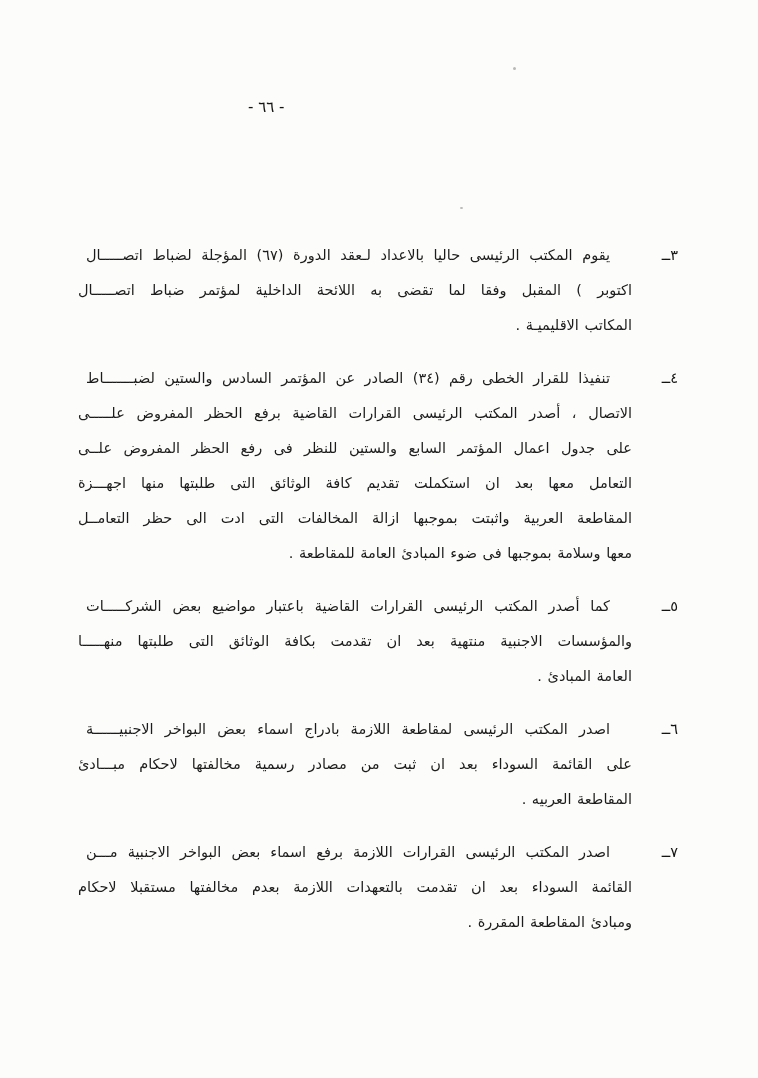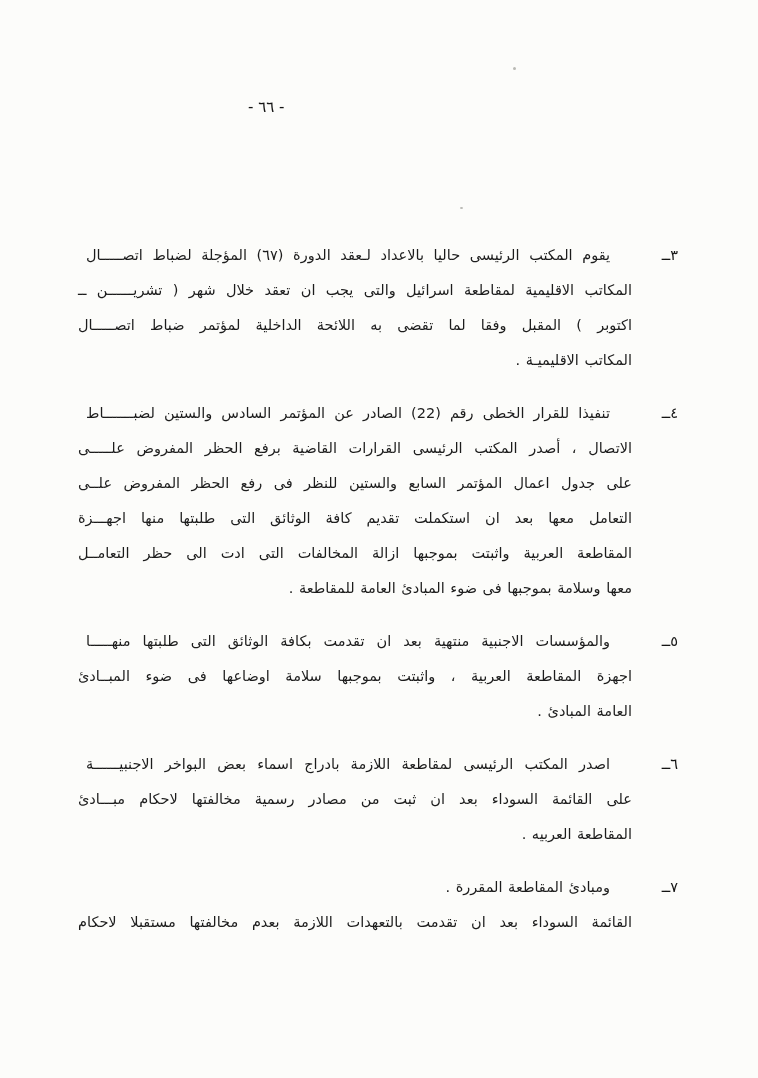--- a/index.html
+++ b/index.html
@@ -89,49 +89,48 @@
   <div class="page-number">- ٦٦ -</div>
 
   <div class="content" id="paragraphs">
   <div class="para">
     <div class="marker">
       <span class="num">٣</span>
       <span class="dash">ــ</span>
     </div>
     <div class="lines">
           <div class="line">يقوم المكتب الرئيسى حاليا بالاعداد لـعقد الدورة (٦٧) المؤجلة لضباط اتصـــــال</div>
-          <div class="line">المكاتب الاقليمية لمقاطعة اسرائيل والتى يجب ان تعقد خلال شهر ( تشريــــــن ــ</div>
           <div class="line">اكتوبر )  المقبل وفقا لما تقضى به اللائحة الداخلية لمؤتمر ضباط اتصـــــال</div>
           <div class="line last">المكاتب الاقليميـة .</div>
         </div>
   </div>
 
   <div class="para">
     <div class="marker">
       <span class="num">٤</span>
       <span class="dash">ــ</span>
     </div>
     <div class="lines">
-          <div class="line">تنفيذا للقرار الخطى رقم (22) الصادر عن المؤتمر السادس والستين لضبـــــــاط</div>
+          <div class="line">تنفيذا للقرار الخطى رقم (٣٤) الصادر عن المؤتمر السادس والستين لضبـــــــاط</div>
           <div class="line">الاتصال ، أصدر المكتب الرئيسى القرارات القاضية برفع الحظر المفروض علـــــى</div>
           <div class="line">على جدول اعمال المؤتمر السابع والستين للنظر فى رفع الحظر المفروض علــى</div>
           <div class="line">التعامل معها بعد ان استكملت تقديم كافة الوثائق التى طلبتها منها اجهـــزة</div>
           <div class="line">المقاطعة العربية واثبتت بموجبها ازالة المخالفات التى ادت الى حظر التعامــل</div>
           <div class="line last">معها وسلامة بموجبها فى ضوء المبادئ العامة للمقاطعة .</div>
         </div>
   </div>
 
   <div class="para">
     <div class="marker">
       <span class="num">٥</span>
       <span class="dash">ــ</span>
     </div>
     <div class="lines">
+          <div class="line">كما أصدر المكتب الرئيسى القرارات القاضية باعتبار مواضيع بعض الشركـــــات</div>
           <div class="line">والمؤسسات الاجنبية منتهية بعد ان تقدمت بكافة الوثائق التى طلبتها منهـــــا</div>
-          <div class="line">اجهزة المقاطعة العربية ، واثبتت بموجبها سلامة اوضاعها فى ضوء المبــادئ</div>
           <div class="line last">العامة المبادئ .</div>
         </div>
   </div>
 
   <div class="para">
     <div class="marker">
       <span class="num">٦</span>
       <span class="dash">ــ</span>
     </div>
     <div class="lines">
@@ -140,18 +139,19 @@
           <div class="line last">المقاطعة العربيه .</div>
         </div>
   </div>
 
   <div class="para">
     <div class="marker">
       <span class="num">٧</span>
       <span class="dash">ــ</span>
     </div>
     <div class="lines">
+          <div class="line">اصدر المكتب الرئيسى القرارات اللازمة برفع اسماء بعض البواخر الاجنبية مـــن</div>
+          <div class="line">القائمة السوداء بعد ان تقدمت بالتعهدات اللازمة بعدم مخالفتها مستقبلا لاحكام</div>
           <div class="line last">ومبادئ المقاطعة المقررة .</div>
-          <div class="line">القائمة السوداء بعد ان تقدمت بالتعهدات اللازمة بعدم مخالفتها مستقبلا لاحكام</div>
         </div>
   </div>
 </div>
 </div>
 
 </body></html>

